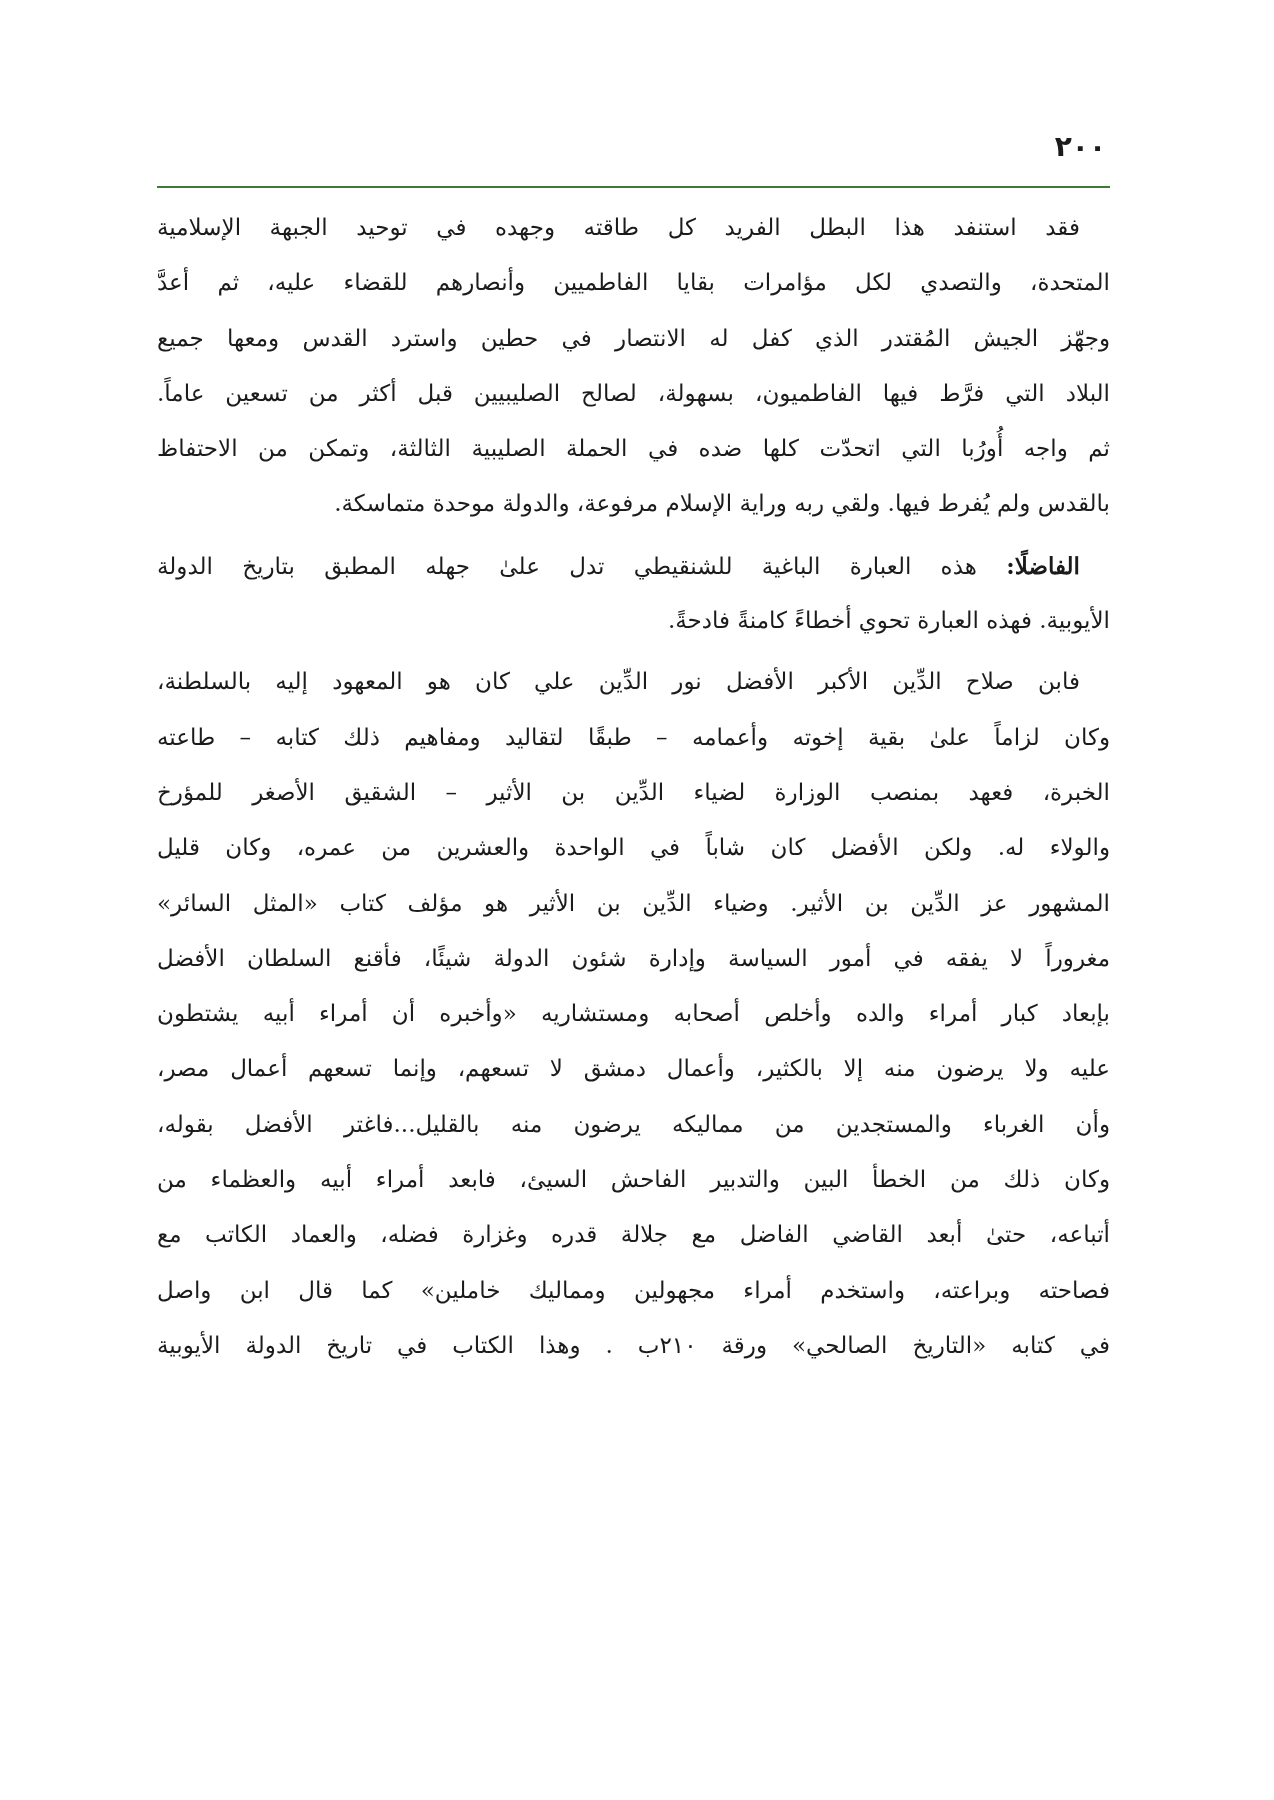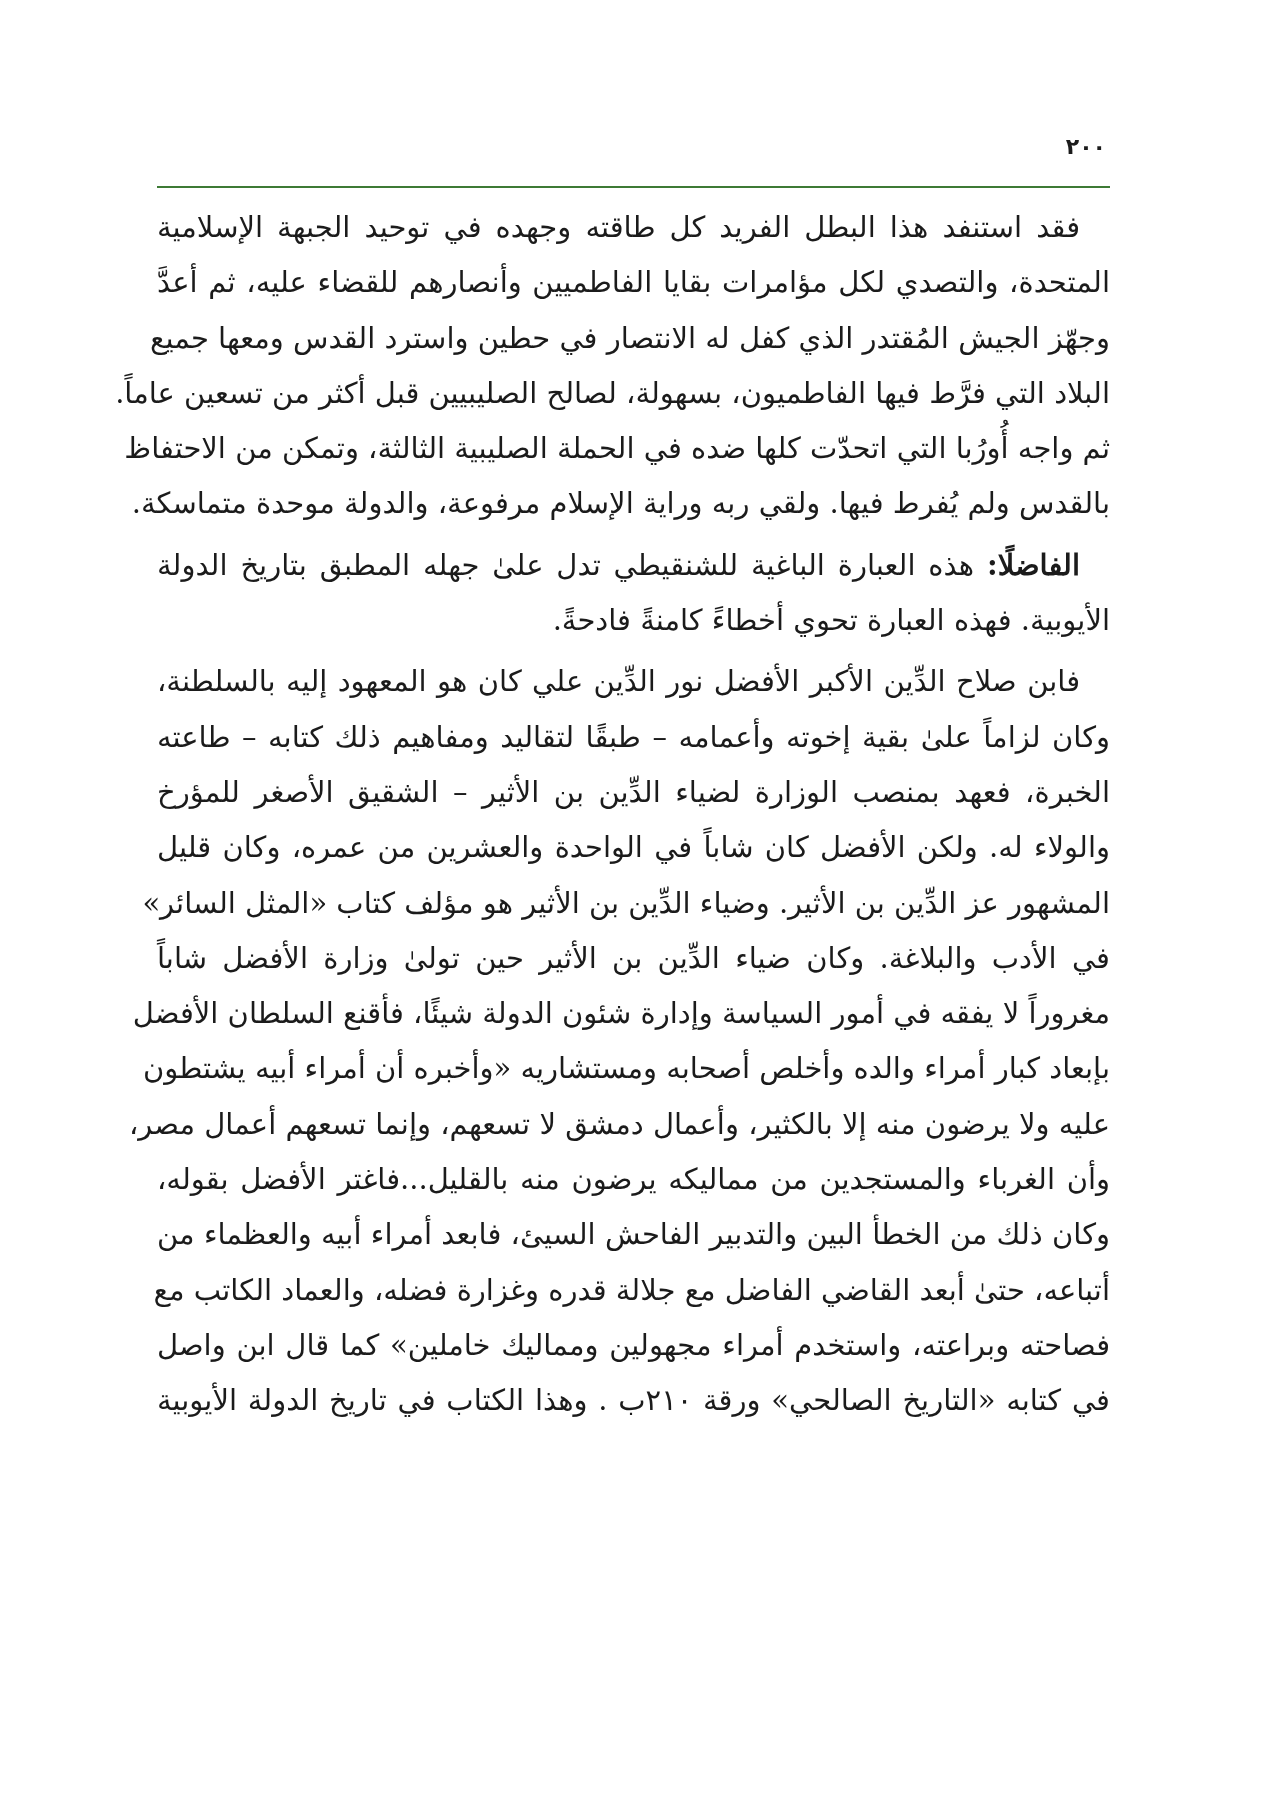--- a/index.html
+++ b/index.html
@@ -28,21 +28,21 @@
       width: 953px;
       height: 40px;
       display: flex;
       flex-direction: row;
       align-items: center;
       justify-content: flex-start;
     }
     .page-number {
       font-family: "DejaVu Sans", sans-serif;
       font-weight: bold;
-      font-size: 22px;
+      font-size: 28px;
       margin-left: 34px;
       margin-right: 4px;
       letter-spacing: 1px;
     }
     .header-title {
       font-family: "DejaVu Sans", sans-serif;
       font-weight: bold;
       font-size: 15.5px;
       white-space: nowrap;
     }
@@ -53,21 +53,21 @@
       width: 953px;
       height: 2px;
       background: #3d7a35;
     }
     .body-text {
       position: absolute;
       top: 200px;
       left: 157px;
       width: 953px;
       font-family: "DejaVu Serif", "Liberation Serif", serif;
-      font-size: 29px;
+      font-size: 23px;
       line-height: 55.3px;
       text-align: justify;
       text-align-last: right;
     }
     .line {
       display: block;
       white-space: nowrap;
       text-align: justify;
       text-align-last: justify;
       height: 55.3px;
@@ -109,21 +109,20 @@
       <span class="line indent"><b class="lead-bold">الفاضلًا:</b> <span>هذه العبارة الباغية للشنقيطي تدل علىٰ جهله المطبق بتاريخ الدولة</span></span>
       <span class="line last">الأيوبية. فهذه العبارة تحوي أخطاءً كامنةً فادحةً.</span>
     </div>
 
     <div class="para">
       <span class="line indent">فابن صلاح الدِّين الأكبر الأفضل نور الدِّين علي كان هو المعهود إليه بالسلطنة،</span>
       <span class="line">وكان لزاماً علىٰ بقية إخوته وأعمامه – طبقًا لتقاليد ومفاهيم ذلك كتابه – طاعته</span>
       <span class="line">الخبرة، فعهد بمنصب الوزارة لضياء الدِّين بن الأثير – الشقيق الأصغر للمؤرخ</span>
       <span class="line">والولاء له. ولكن الأفضل كان شاباً في الواحدة والعشرين من عمره، وكان قليل</span>
       <span class="line">المشهور عز الدِّين بن الأثير. وضياء الدِّين بن الأثير هو مؤلف كتاب «المثل السائر»</span>
-      <span class="line">في الأدب والبلاغة. وكان ضياء الدِّين بن الأثير حين تولىٰ وزارة الأفضل شاباً</span>
       <span class="line">مغروراً لا يفقه في أمور السياسة وإدارة شئون الدولة شيئًا، فأقنع السلطان الأفضل</span>
       <span class="line">بإبعاد كبار أمراء والده وأخلص أصحابه ومستشاريه «وأخبره أن أمراء أبيه يشتطون</span>
       <span class="line">عليه ولا يرضون منه إلا بالكثير، وأعمال دمشق لا تسعهم، وإنما تسعهم أعمال مصر،</span>
       <span class="line">وأن الغرباء والمستجدين من مماليكه يرضون منه بالقليل...فاغتر الأفضل بقوله،</span>
       <span class="line">وكان ذلك من الخطأ البين والتدبير الفاحش السيئ، فابعد أمراء أبيه والعظماء من</span>
       <span class="line">أتباعه، حتىٰ أبعد القاضي الفاضل مع جلالة قدره وغزارة فضله، والعماد الكاتب مع</span>
       <span class="line">فصاحته وبراعته، واستخدم أمراء مجهولين ومماليك خاملين» كما قال ابن واصل</span>
       <span class="line">في كتابه «التاريخ الصالحي» ورقة ٢١٠ب . وهذا الكتاب في تاريخ الدولة الأيوبية</span>
     </div>
 

